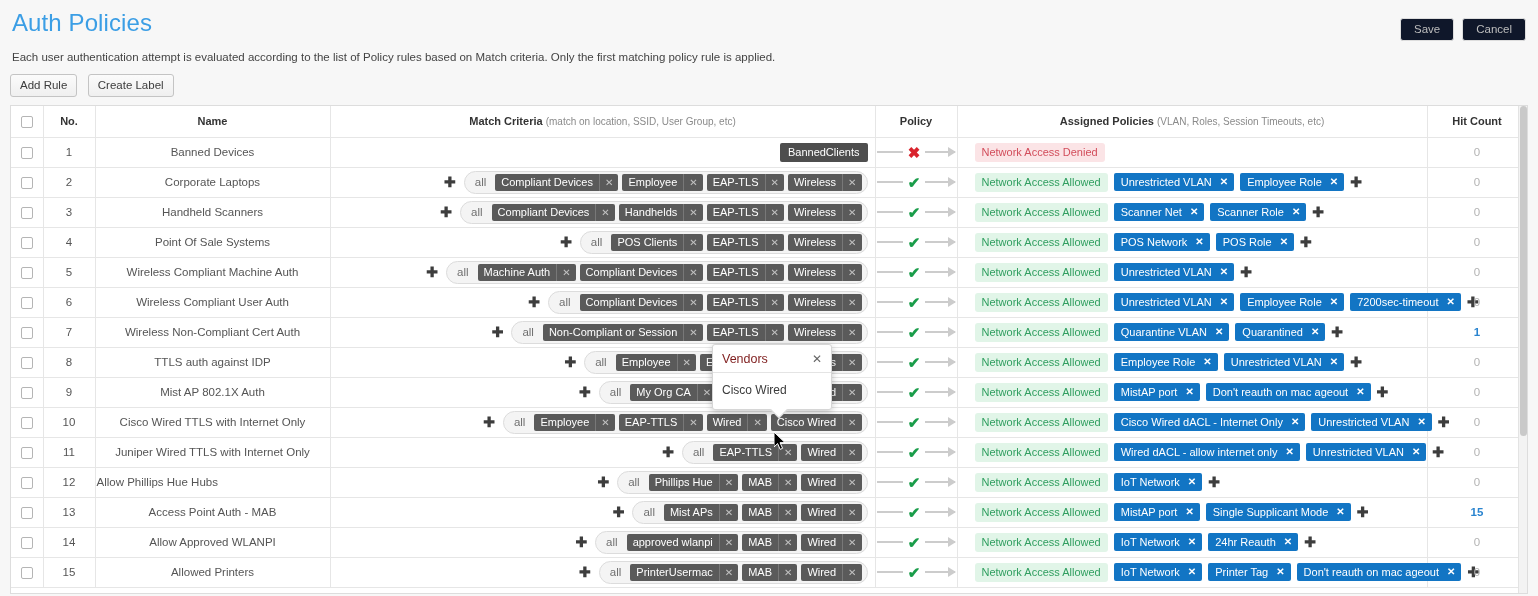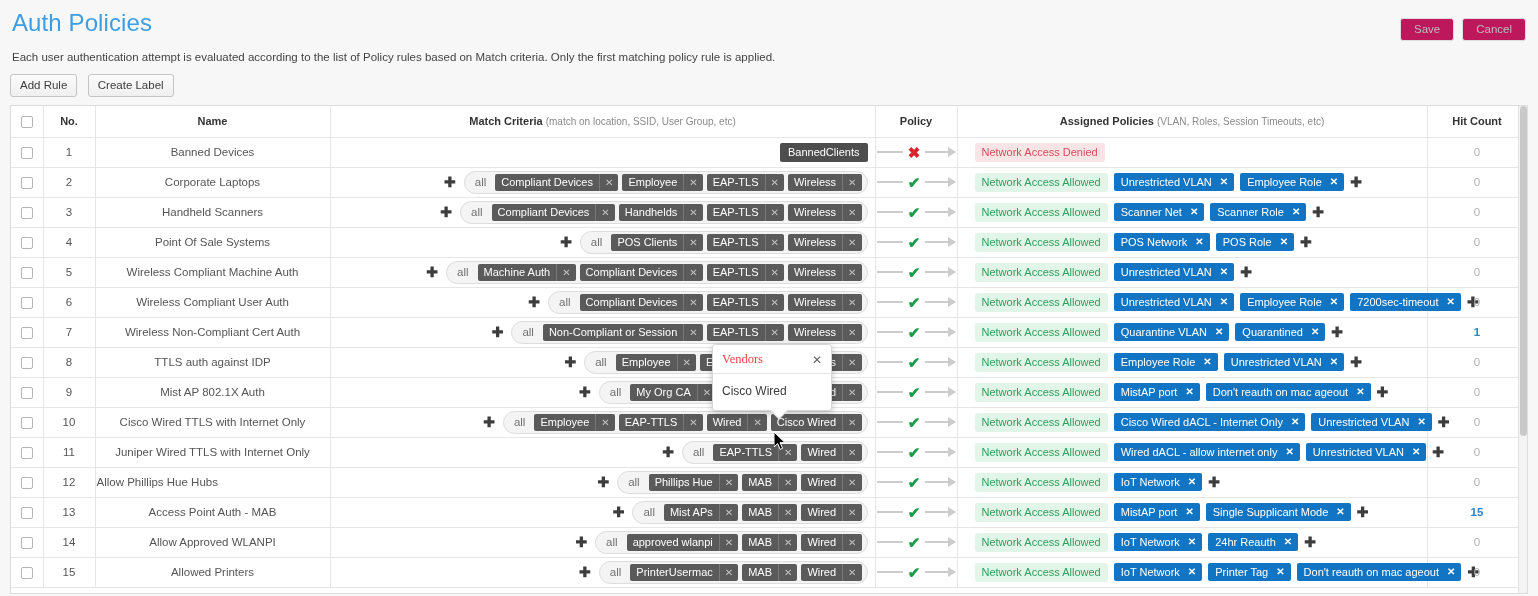--- a/index.html
+++ b/index.html
@@ -52,21 +52,21 @@
   .topright {
     position: absolute;
     right: 12px;
     top: 18px;
     display: flex;
     gap: 8px;
   }
   .btn-disabled {
     font-size: 11.5px;
     color: #bdbdbd;
-    background: #be185d;
+    background: #0f172a;
     border: 1px solid #ddd;
     border-radius: 3px;
     padding: 4px 13px 5px 13px;
     cursor: default;
   }
   .toolbar-right {
     position: absolute;
     right: 12px;
     bottom: 12px;
     display: flex;
@@ -315,21 +315,21 @@
     box-shadow: 0 2px 7px rgba(0,0,0,.22);
     z-index: 40;
   }
   .popup-head {
     display: flex;
     align-items: center;
     justify-content: space-between;
     padding: 7px 9px 6px 9px;
     border-bottom: 1px solid #e4e4e4;
   }
-  .popup-title { font-size: 12.5px; color: #ef4444; font-family: Liberation Serif, serif; }
+  .popup-title { font-size: 12.5px; color: #7f1d1d; }
   .popup-close { font-size: 12px; color: #666; cursor: pointer; line-height: 1; }
   .popup-body { padding: 10px 9px 12px 9px; font-size: 12px; color: #3b3b3b; }
   .popup-tail {
     position: absolute;
     left: 60px; bottom: -7px;
     width: 12px; height: 12px;
     background: #fff;
     border-right: 1px solid #d6d6d6;
     border-bottom: 1px solid #d6d6d6;
     transform: rotate(45deg);

